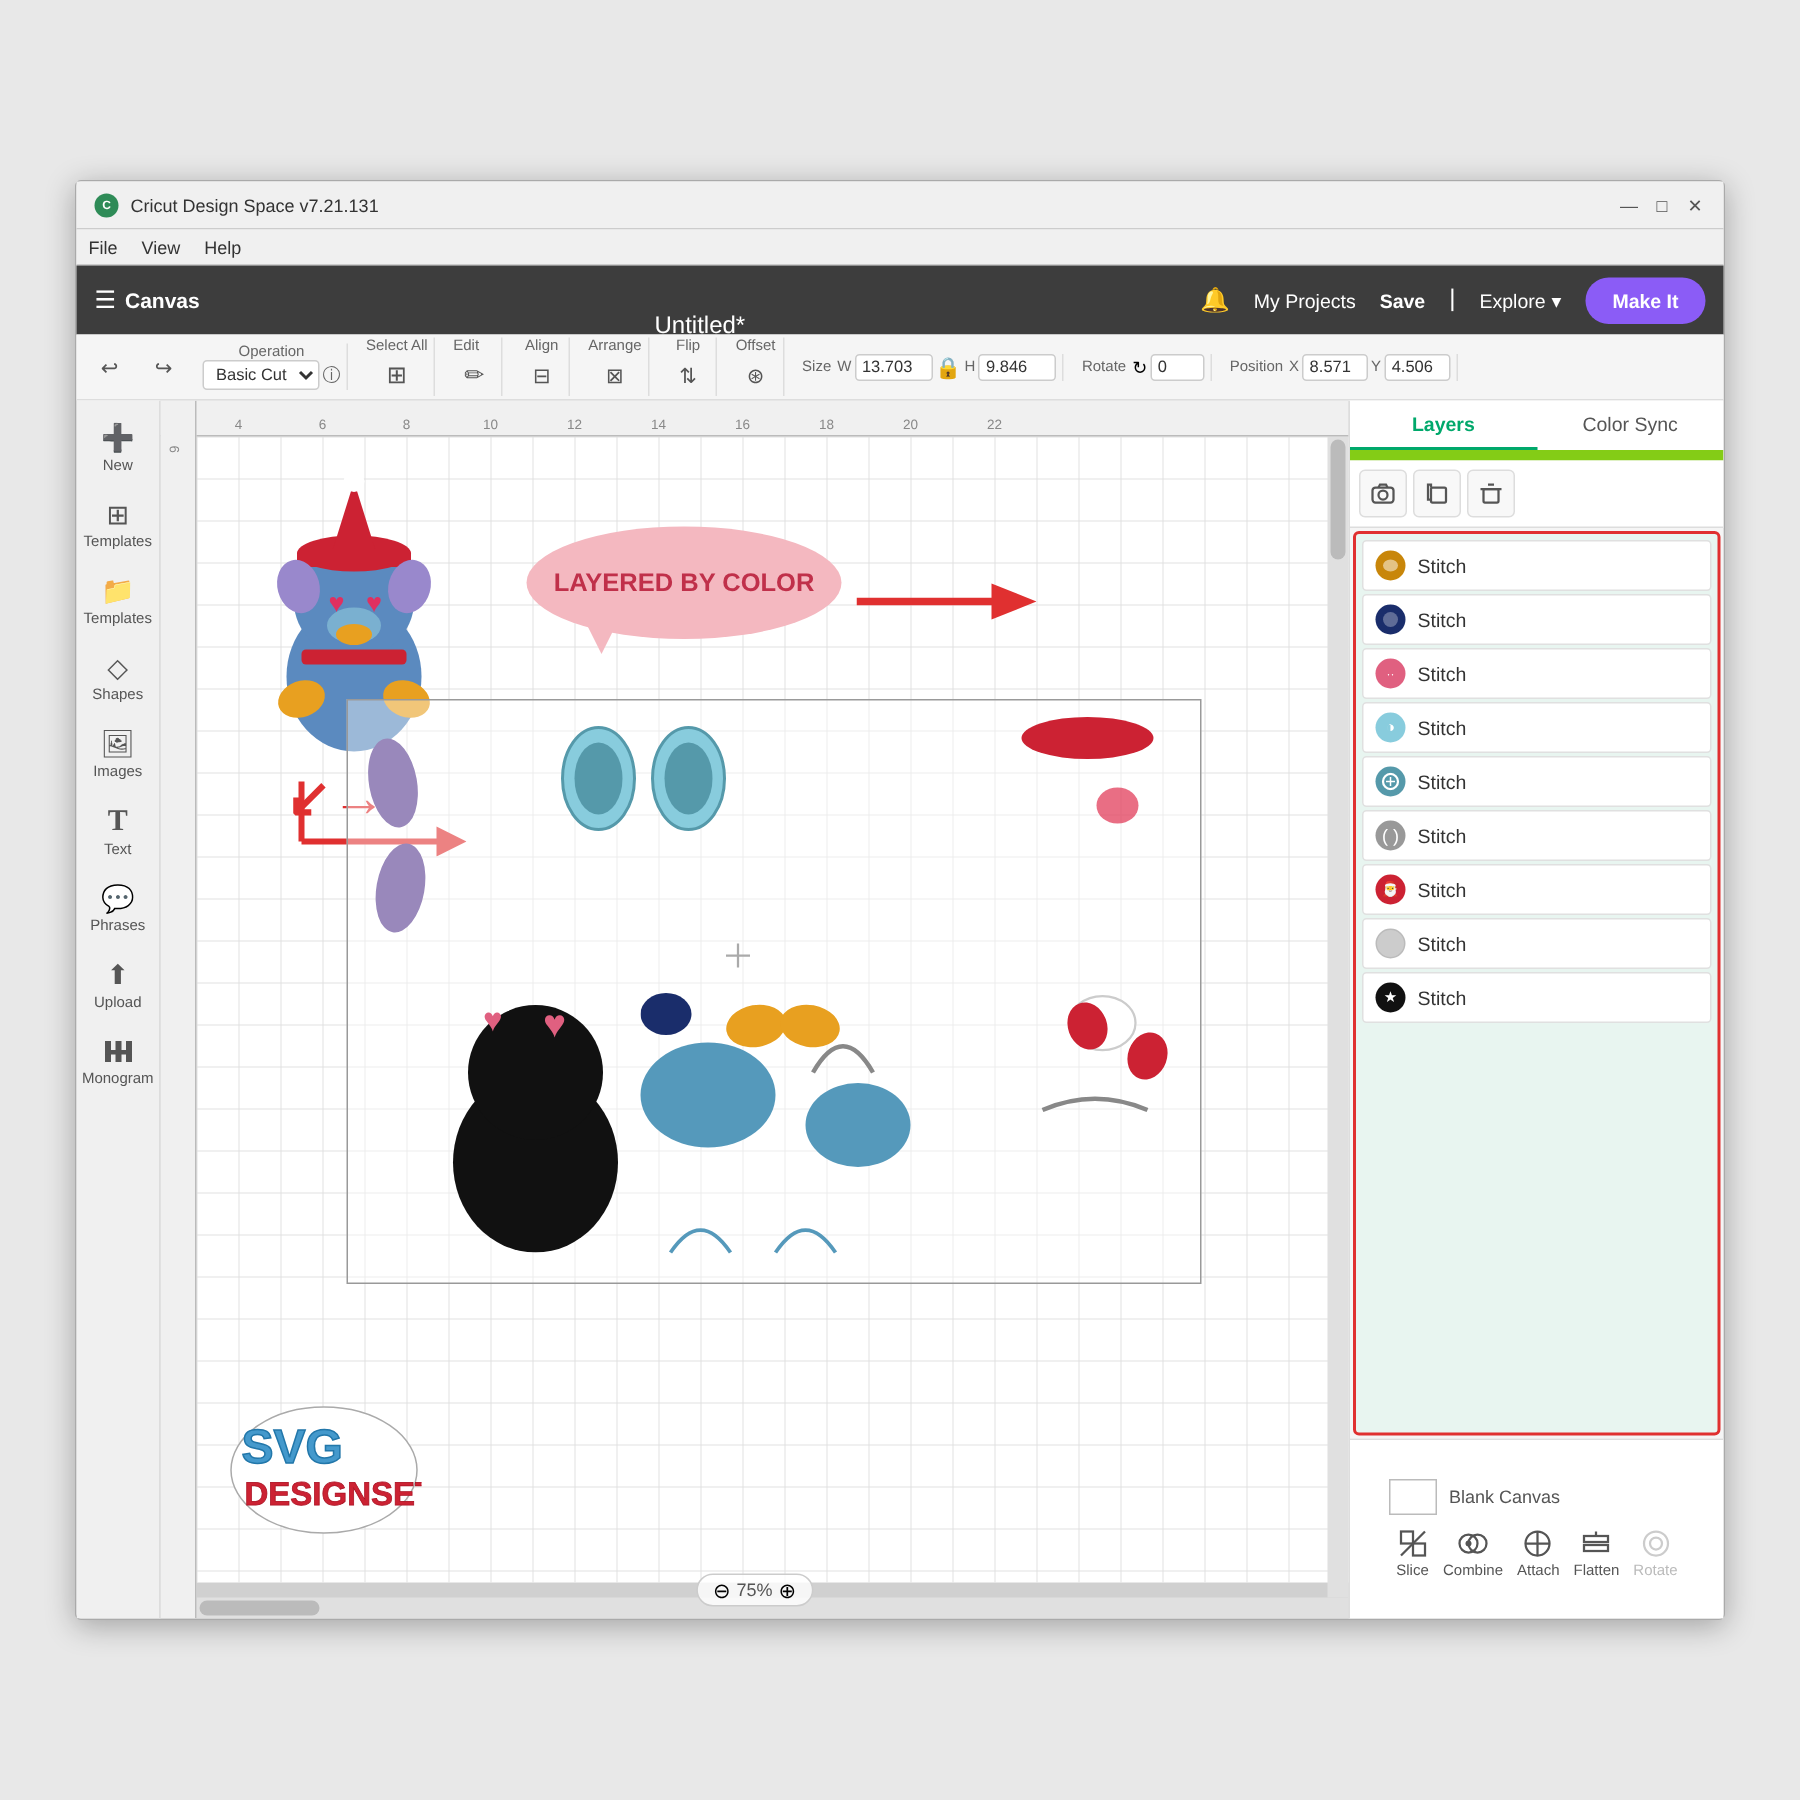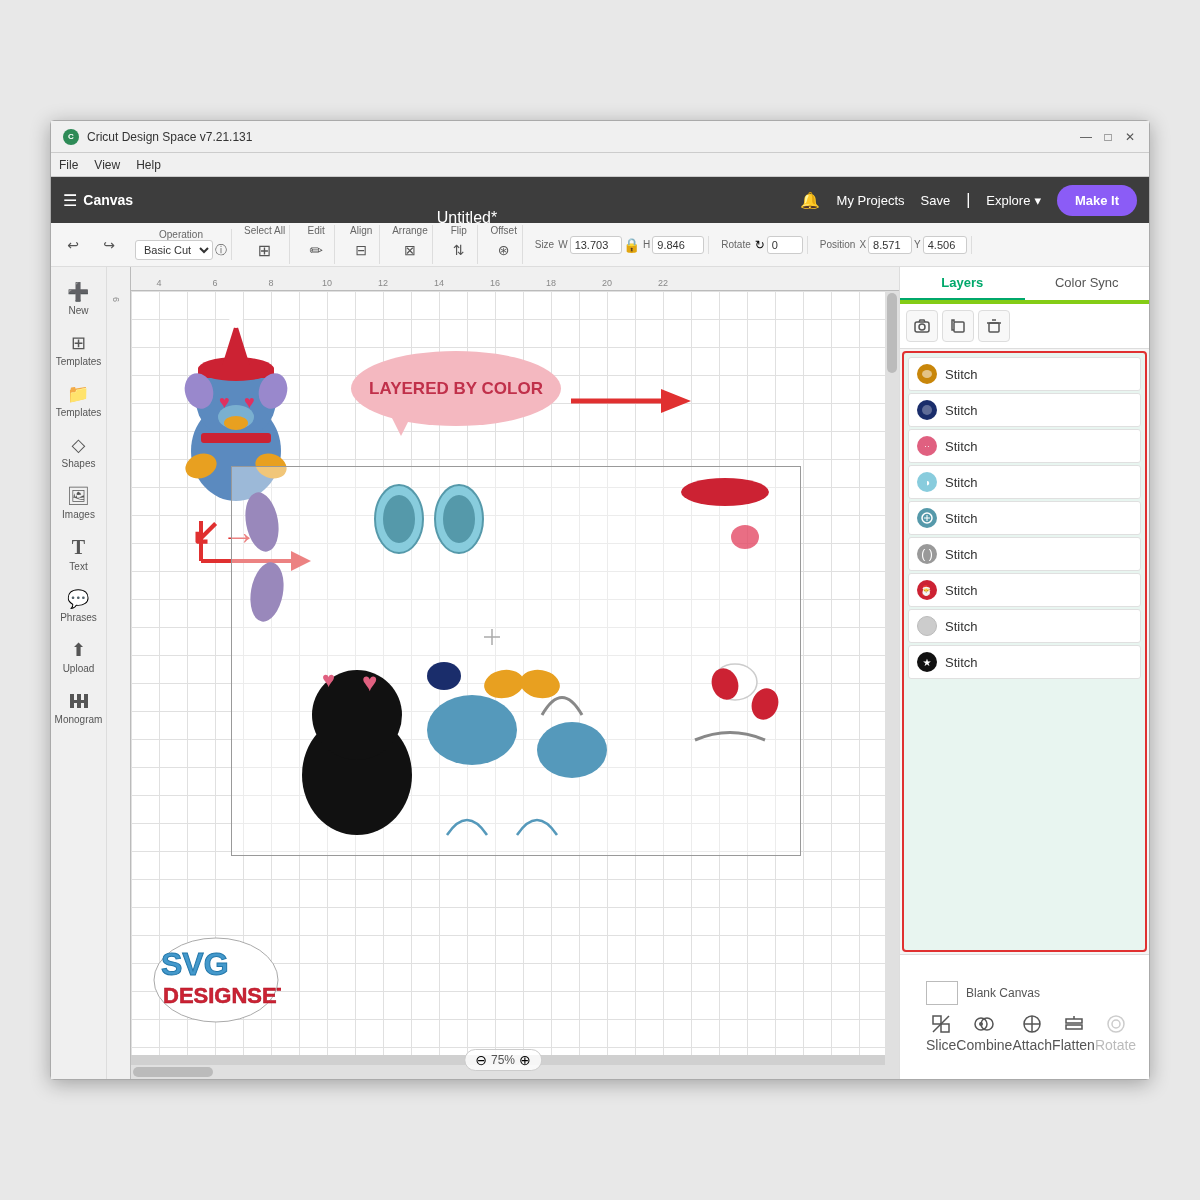--- a/index.html
+++ b/index.html
@@ -120,20 +120,21 @@
     .bell-icon { color: #fff; font-size: 16px; cursor: pointer; }
     .my-projects-btn {
       color: #fff;
       font-size: 13px;
       cursor: pointer;
     }
     .save-btn {
       color: #fff;
       font-size: 13px;
       cursor: pointer;
+      font-weight: bold;
     }
     .separator { color: #fff; }
     .explore-btn {
       color: #fff;
       font-size: 13px;
       cursor: pointer;
       display: flex;
       align-items: center;
       gap: 4px;
     }
@@ -293,21 +294,21 @@
     
     .right-panel {
       width: 250px;
       background: #f5f5f5;
       border-left: 1px solid #ddd;
       display: flex;
       flex-direction: column;
     }
     .panel-tabs {
       display: flex;
-      border-bottom: 4px solid #84cc16;
+      border-bottom: 7px solid #84cc16;
       background: #fff;
     }
     .panel-tab {
       flex: 1;
       padding: 8px;
       text-align: center;
       font-size: 13px;
       cursor: pointer;
       color: #555;
     }
@@ -392,21 +393,21 @@
       display: flex;
       justify-content: space-around;
     }
     .bottom-action {
       display: flex;
       flex-direction: column;
       align-items: center;
       gap: 2px;
       cursor: pointer;
     }
-    .bottom-action .label { font-size: 14px; color: #555; text-align: center; }
+    .bottom-action .label { font-size: 10px; color: #555; text-align: center; }
     .bottom-action .label.disabled { color: #bbb; }
     
     .canvas-scrollbar-h {
       position: absolute;
       bottom: 0;
       left: 24px;
       right: 0;
       height: 14px;
       background: #e0e0e0;
     }
@@ -493,21 +494,21 @@
         </div>
       </div>
     </div>
     <div class="toolbar-group">
       <div style="display:flex;flex-direction:column;align-items:center;">
         <span style="font-size:10px;color:#666;">Select All</span>
         <div class="toolbar-icon-btn" style="font-size:16px;">⊞</div>
       </div>
     </div>
     <div class="toolbar-group">
-      <div style="display:flex;flex-direction:column;align-items:center;">
+      <div style="display:flex;flex-direction:column;align-items:flex-start;">
         <span style="font-size:10px;color:#666;">Edit</span>
         <div class="toolbar-icon-btn" style="font-size:16px;">✏</div>
       </div>
     </div>
     <div class="toolbar-group">
       <div style="display:flex;flex-direction:column;align-items:center;">
         <span style="font-size:10px;color:#666;">Align</span>
         <div class="toolbar-icon-btn" style="font-size:14px;">⊟</div>
       </div>
     </div>

